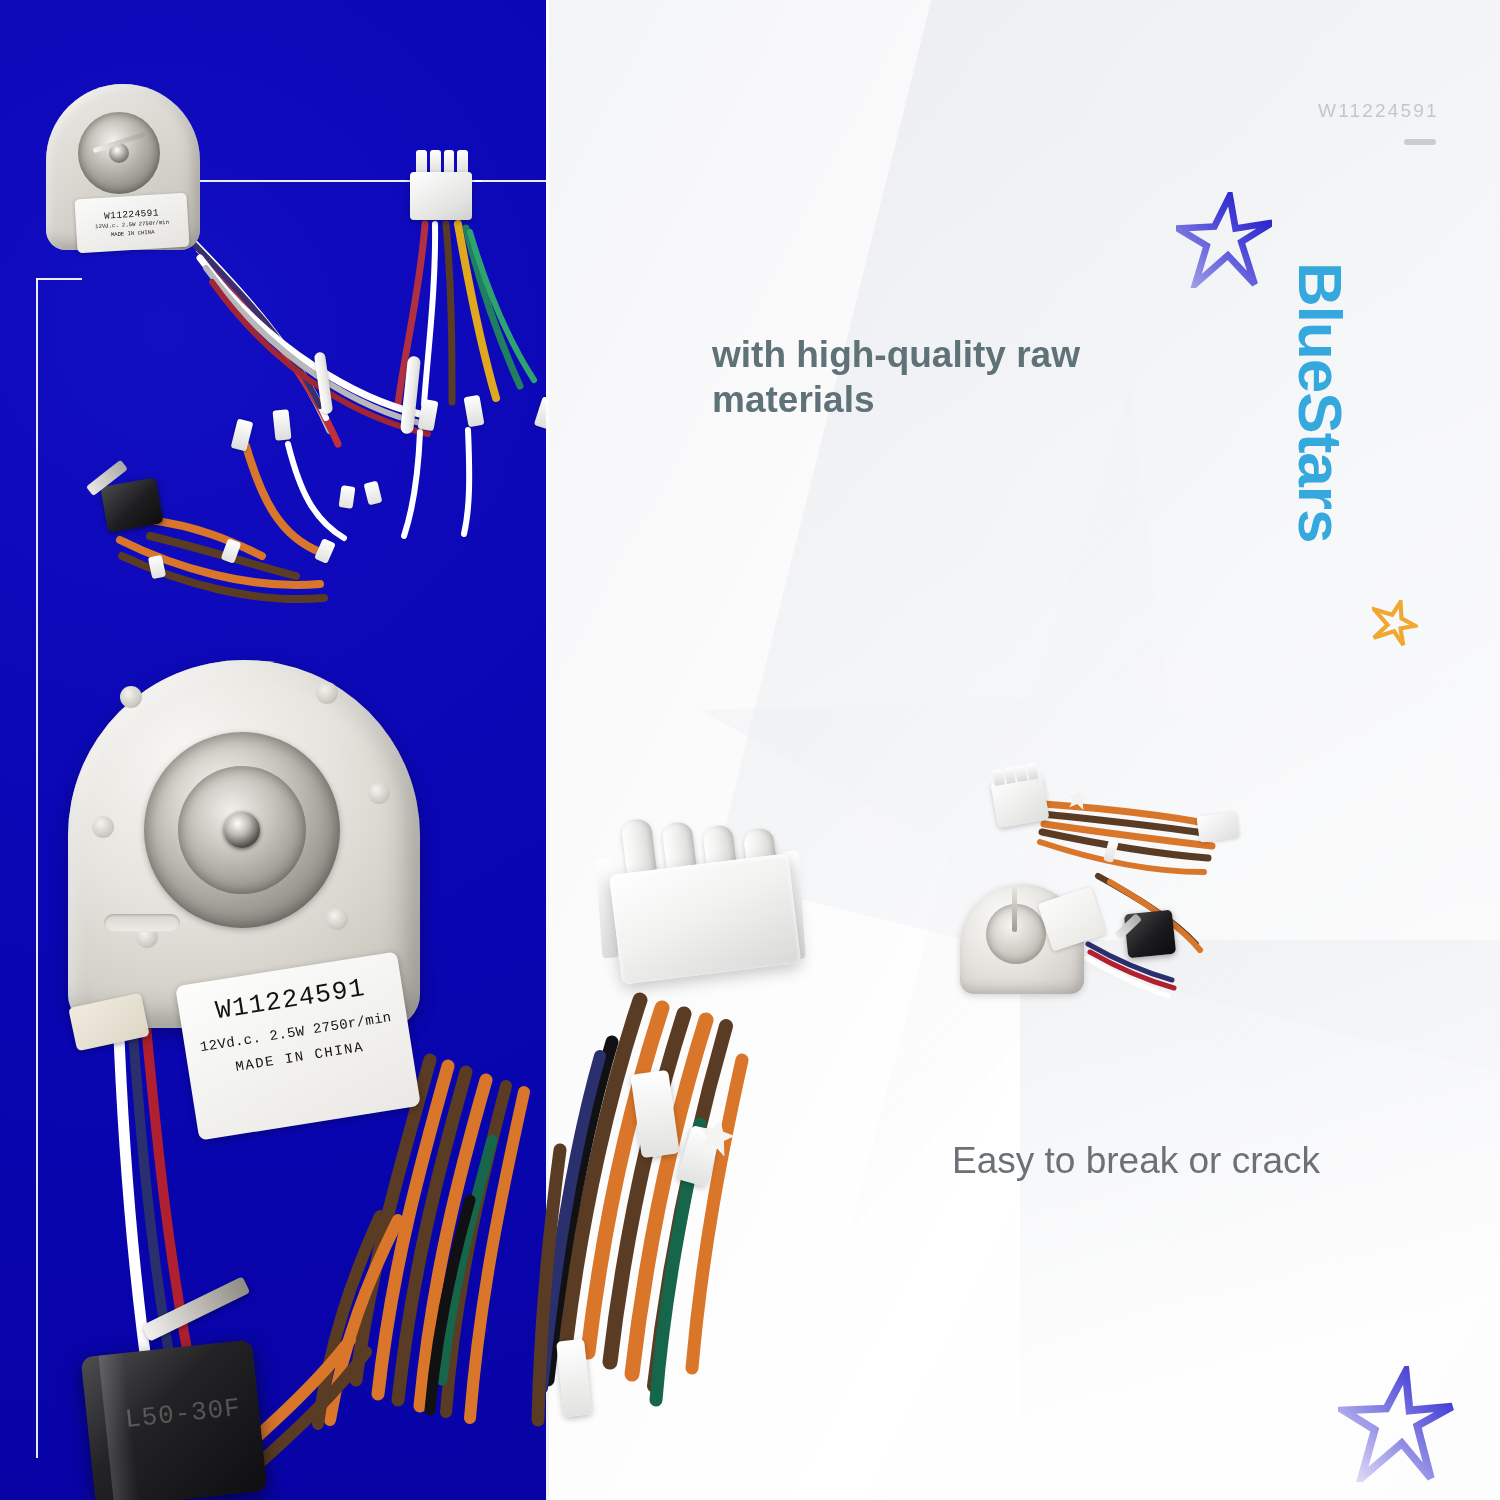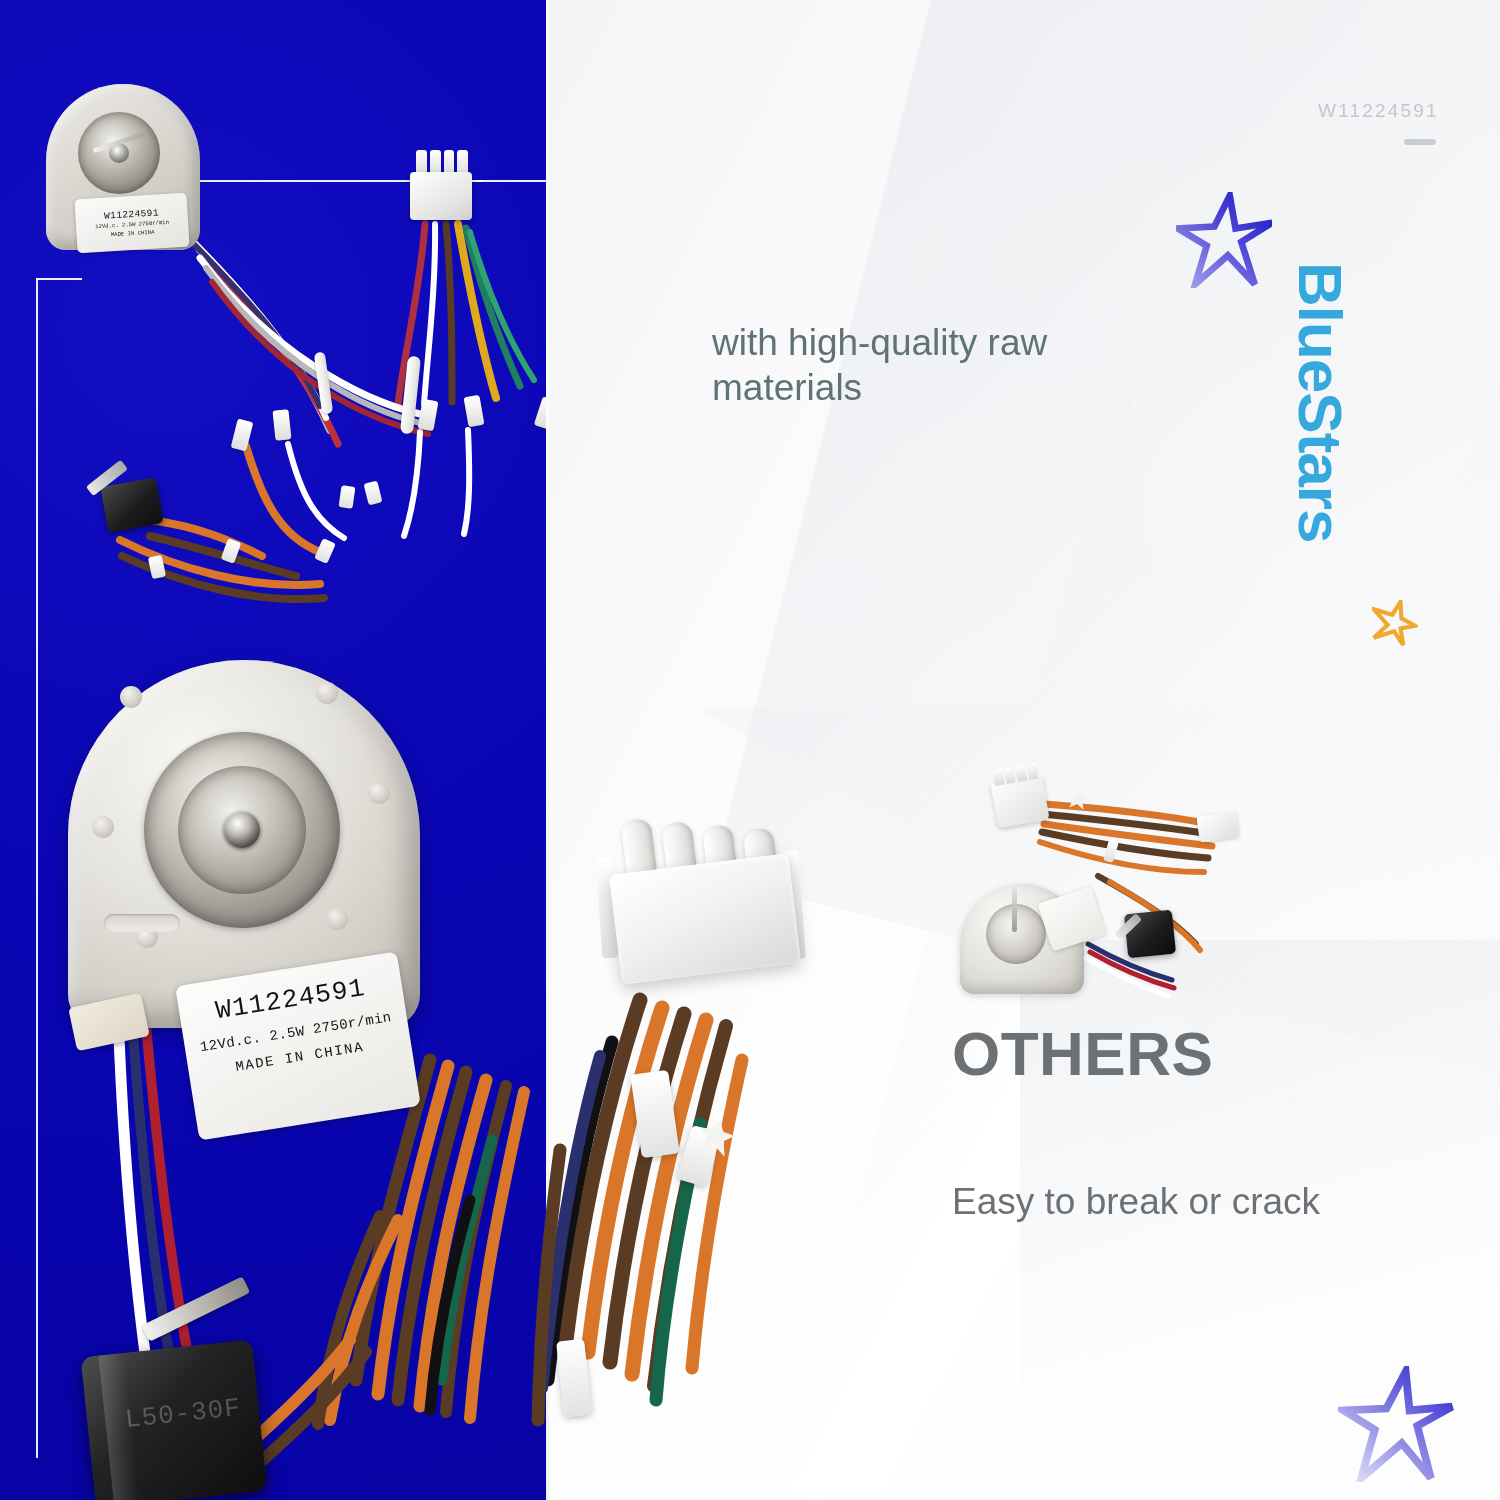--- a/index.html
+++ b/index.html
@@ -252,39 +252,39 @@
     position:absolute;left:712px;top:178px;width:520px;
     font-size:63px;line-height:1.02;font-weight:bold;letter-spacing:-.5px;
     color:#1612d6;
     background:linear-gradient(100deg,#1c17de 0%,#1410b9 60%,#2a24ea 100%);
     -webkit-background-clip:text;background-clip:text;
   }
   .headline .l2{display:block;}
   .star-head{position:absolute;left:1176px;top:192px;width:96px;height:96px;}
 
   .subline{
-    position:absolute;left:712px;top:320px;width:470px;
-    font-size:37px;line-height:1.22;color:#5f7278;font-weight:400;
+    position:absolute;left:712px;top:332px;width:470px;
+    font-size:37px;line-height:1.22;color:#5f7278;font-weight:700;
   }
 
   .logo-vert{
     position:absolute;left:1356px;top:262px;
     transform:rotate(90deg);transform-origin:left top;
     white-space:nowrap;font-size:62px;font-weight:bold;letter-spacing:-1px;
     color:#35a8de;
   }
   .logo-vert .s2{color:#35a8de;}
   .logo-star-sm{position:absolute;left:1372px;top:600px;width:46px;height:46px;transform:rotate(90deg);}
 
   .others-title{
     position:absolute;left:952px;top:1018px;
     font-size:62px;font-weight:bold;letter-spacing:.5px;color:#6b7175;
   }
   .others-sub{
-    position:absolute;left:952px;top:1181px;
+    position:absolute;left:952px;top:1140px;
     font-size:37px;color:#6b7175;font-weight:400;
   }
 
   
   .others-photo{position:absolute;left:948px;top:768px;width:330px;height:240px;}
   .op-motor{
     position:absolute;left:12px;top:116px;width:124px;height:110px;
     background:radial-gradient(circle at 36% 30%,#fafaf8,#e4e2dd 50%,#c9c6bf 100%);
     border-radius:62px 62px 14px 14px;
     box-shadow:inset -4px -5px 12px rgba(0,0,0,.16), 0 2px 7px rgba(0,0,0,.16);
@@ -556,21 +556,20 @@
     <div class="op-motor">
       <div class="h"></div>
       <div class="sh"></div>
     </div>
     <div class="op-label"></div>
     <div class="op-therm">
       <div class="c"></div>
     </div>
   </div>
 
-  <div class="others-title">OTHERS</div>
   <div class="others-sub">Easy to break or crack</div>
 
   <svg class="star-bottom" viewBox="0 0 120 120">
     <defs>
       <linearGradient id="sg2" x1="0" y1="1" x2="1" y2="0">
         <stop offset="0%" stop-color="#e6e5f8"></stop>
         <stop offset="45%" stop-color="#8d89e4"></stop>
         <stop offset="100%" stop-color="#2a22d0"></stop>
       </linearGradient>
     </defs>

